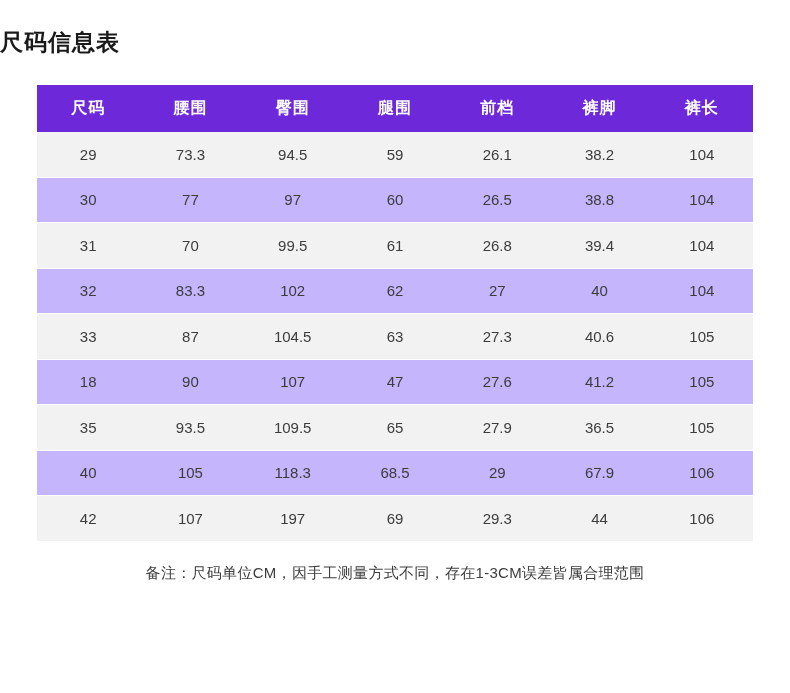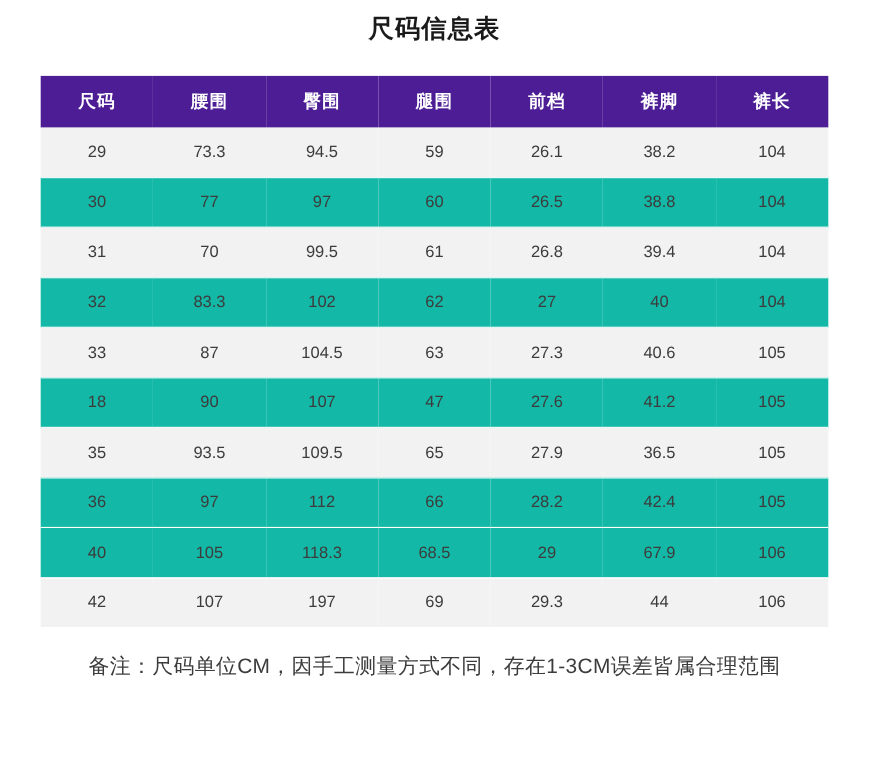--- a/index.html
+++ b/index.html
@@ -14,37 +14,36 @@
     color: #333333;
     overflow: hidden;
   }
   .page {
     width: 790px;
     height: 693px;
     position: relative;
     box-sizing: border-box;
   }
   .title {
-    text-align: center;
     font-size: 23px;
     font-weight: bold;
     color: #1a1a1a;
-    padding-top: 11px;
+    padding-top: 27px;
     letter-spacing: 1px;
   }
   .table-wrap {
     margin: 27px 37px 0 37px;
   }
   table.size-table {
     border-collapse: collapse;
     width: 716px;
     table-layout: fixed;
   }
   table.size-table thead th {
-    background: #4c1d95;
+    background: #6d28d9;
     color: #ffffff;
     font-size: 16px;
     font-weight: bold;
     height: 45px;
     letter-spacing: 1px;
     text-align: center;
     vertical-align: middle;
     margin-left: 44px;
   }
   table.size-table tbody td {
@@ -52,25 +51,25 @@
     text-align: center;
     vertical-align: middle;
     font-size: 15px;
     color: #3c3c3c;
     border-bottom: 1px solid #ffffff;
   }
   table.size-table tbody tr.odd td {
     background: #f2f2f2;
   }
   table.size-table tbody tr.even td {
-    background: #14b8a6;
+    background: #c4b5fd;
   }
   .note {
     text-align: center;
-    font-size: 19px;
+    font-size: 15px;
     color: #3c3c3c;
     margin-top: 22px;
     letter-spacing: 0.3px;
   }
 </style>
 </head>
 <body>
 
 <div class="page">
 
@@ -147,29 +146,20 @@
         <tr class="odd">
           <td>35</td>
           <td>93.5</td>
           <td>109.5</td>
           <td>65</td>
           <td>27.9</td>
           <td>36.5</td>
           <td>105</td>
         </tr>
         <tr class="even">
-          <td>36</td>
-          <td>97</td>
-          <td>112</td>
-          <td>66</td>
-          <td>28.2</td>
-          <td>42.4</td>
-          <td>105</td>
-        </tr>
-        <tr class="even">
           <td>40</td>
           <td>105</td>
           <td>118.3</td>
           <td>68.5</td>
           <td>29</td>
           <td>67.9</td>
           <td>106</td>
         </tr>
         <tr class="odd">
           <td>42</td>

